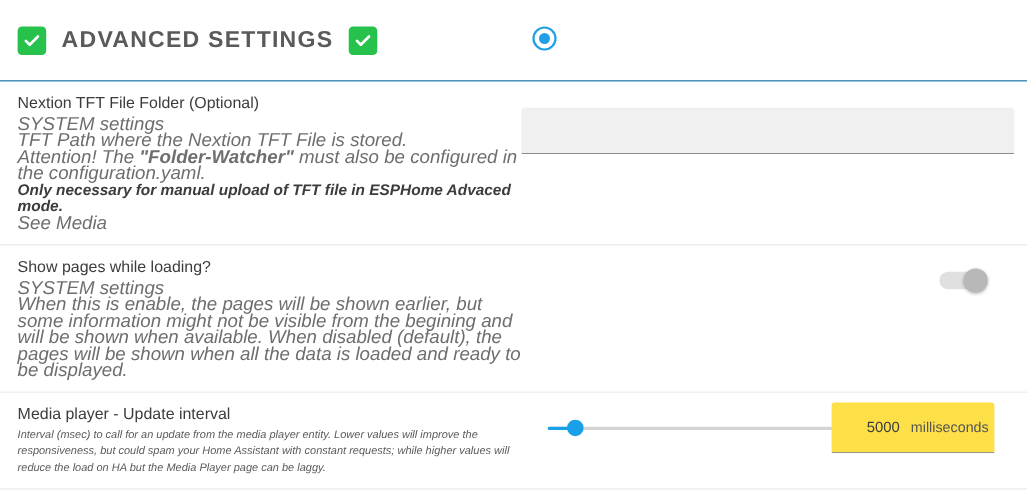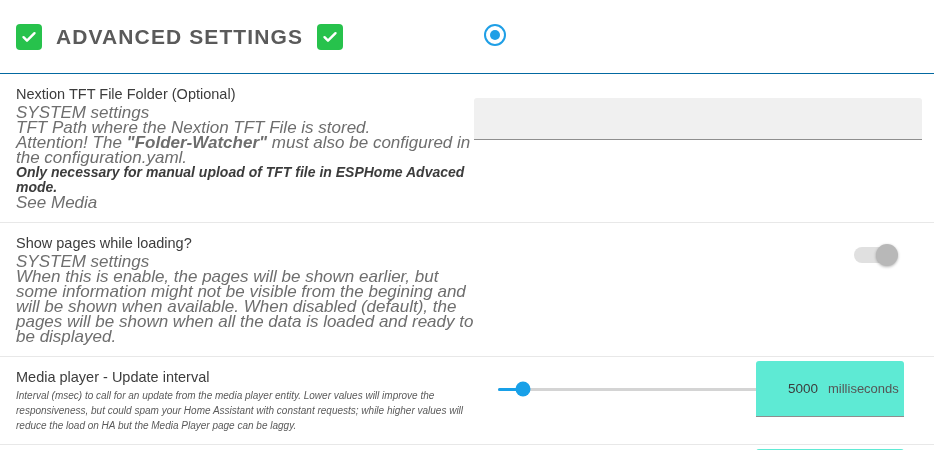--- a/index.html
+++ b/index.html
@@ -185,22 +185,22 @@
 
   
   .num-box {
     position: absolute;
     right: 14px;
     top: 50%;
     transform: translateY(-50%);
     display: flex;
     align-items: center;
     width: 148px;
-    height: 56px;
-    background: #5eead4;
+    height: 46px;
+    background: #fde047;
     border-bottom: 1px solid #8e8e8e;
     border-radius: 3px 3px 0 0;
   }
   .num-val {
     flex: 0 0 auto;
     padding-left: 14px;
     width: 62px;
     font-size: 13.5px;
     color: #3c3c3c;
     text-align: right;

